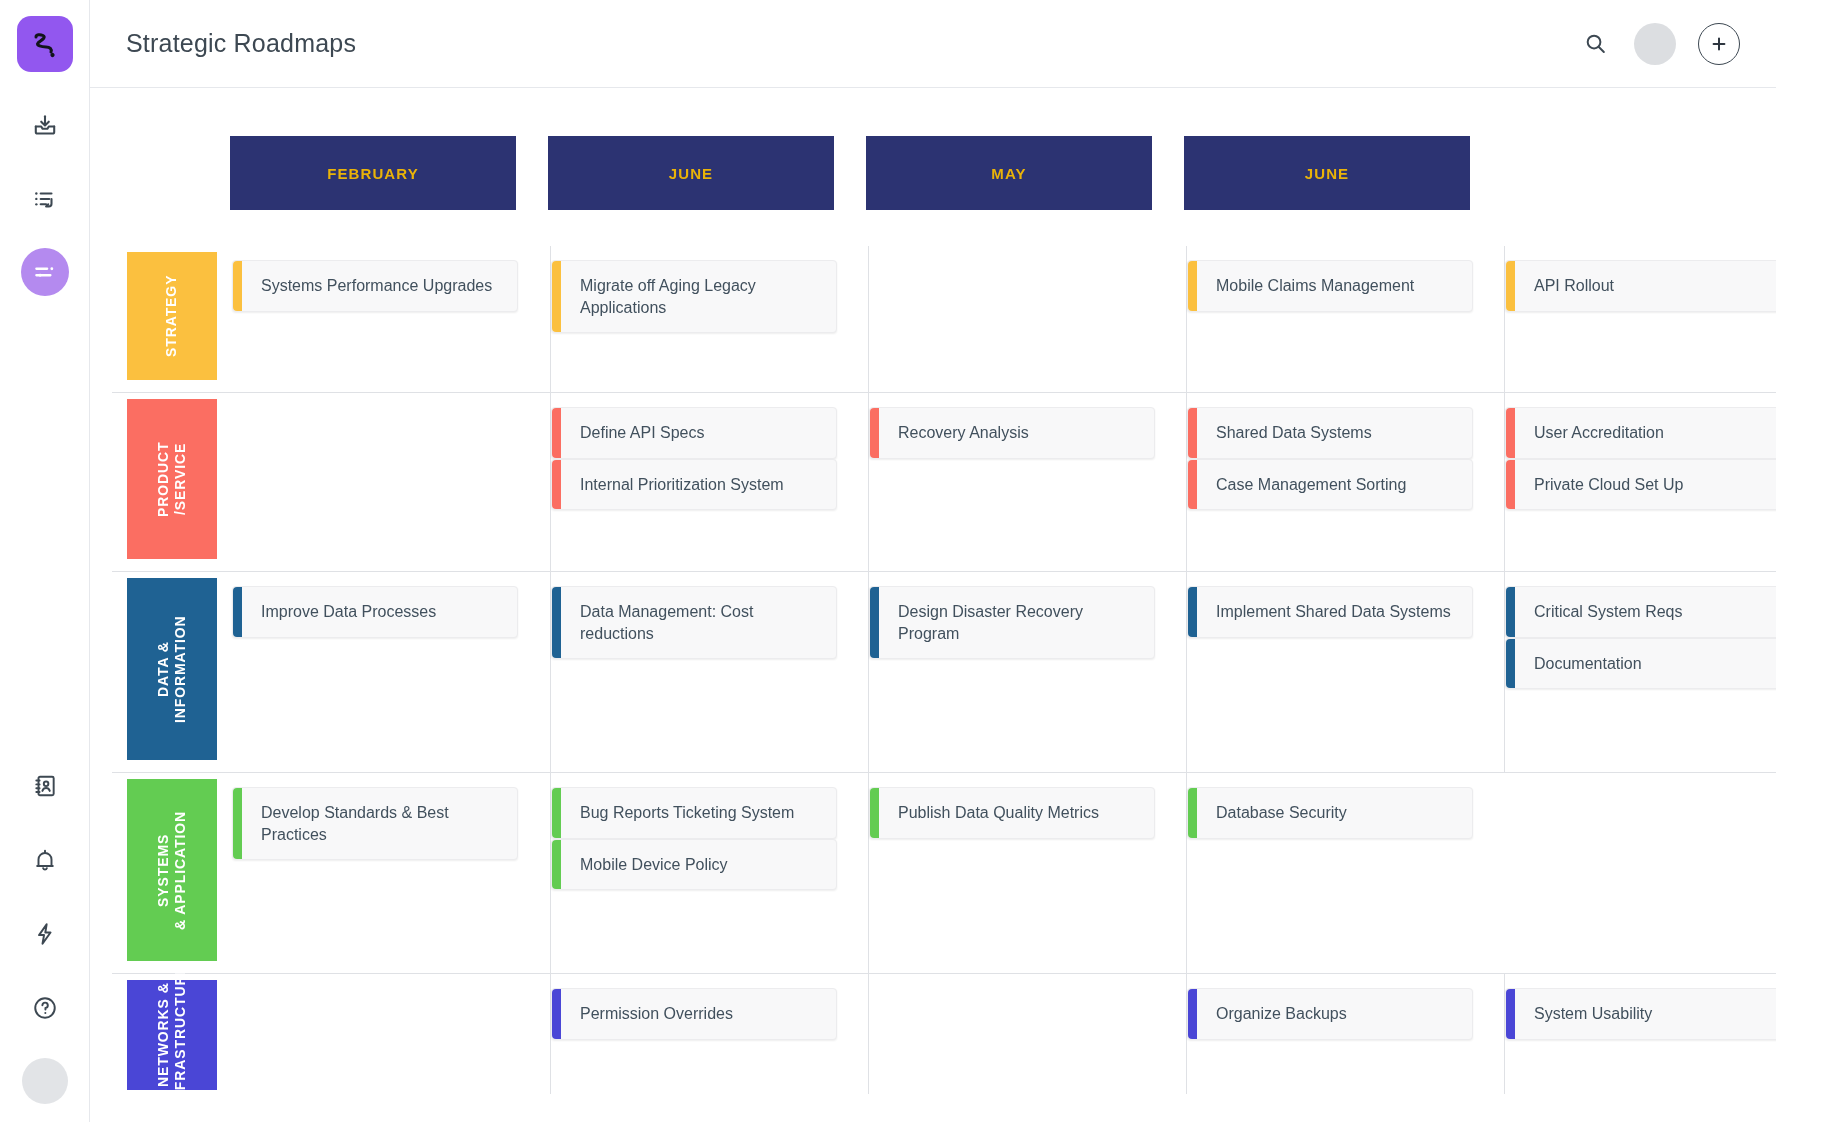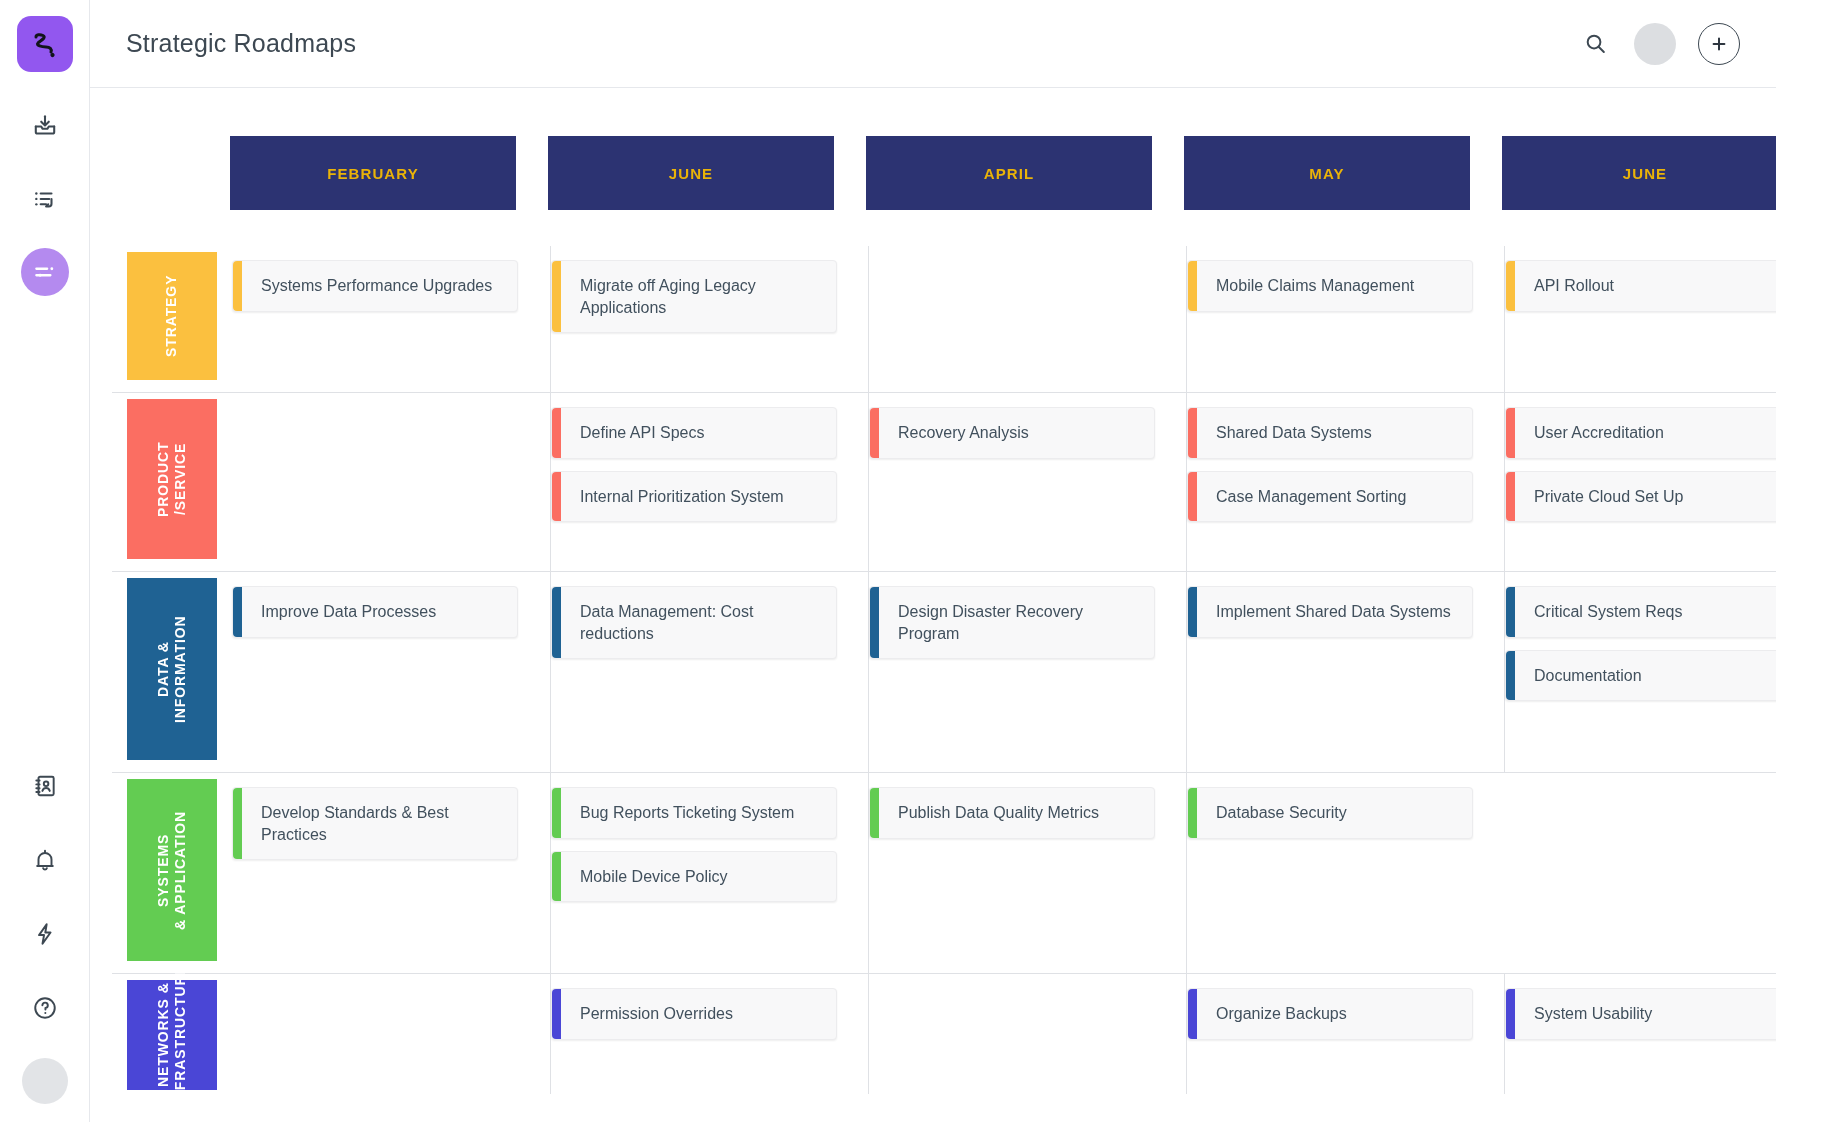--- a/index.html
+++ b/index.html
@@ -180,21 +180,20 @@
   }
   .lane-col.first { border-left: none; }
 
   .card {
     position: relative;
     width: 286px;
     background: #f8f8f9;
     border: 1px solid #ececee;
     border-radius: 4px;
     box-shadow: 0 1px 2px rgba(0,0,0,.07);
-    margin-bottom: 12px;
     padding: 14px 14px 14px 28px;
     font-size: 16px;
     color: #41505d;
     line-height: 1.35;
     cursor: pointer;
   }
   .card::before {
     content: "";
     position: absolute;
     left: 0; top: 0; bottom: 0;
@@ -320,23 +319,20 @@
     <div class="board">
       <div class="board-inner">
         <div class="months-row" id="months-row">
             <div class="month-cell">
               <div class="month-chip">FEBRUARY</div>
             </div>
             <div class="month-cell">
               <div class="month-chip">JUNE</div>
             </div>
             <div class="month-cell">
-              <div class="month-chip">APRIL</div>
-            </div>
-            <div class="month-cell">
               <div class="month-chip">MAY</div>
             </div>
             <div class="month-cell">
               <div class="month-chip">JUNE</div>
             </div>
           </div>
         <div class="lanes" id="lanes">
             <div class="lane lane-h1">
               <div class="lane-label-wrap">
                 <div class="lane-label" style="background: rgb(251, 192, 63);">STRATEGY</div>

